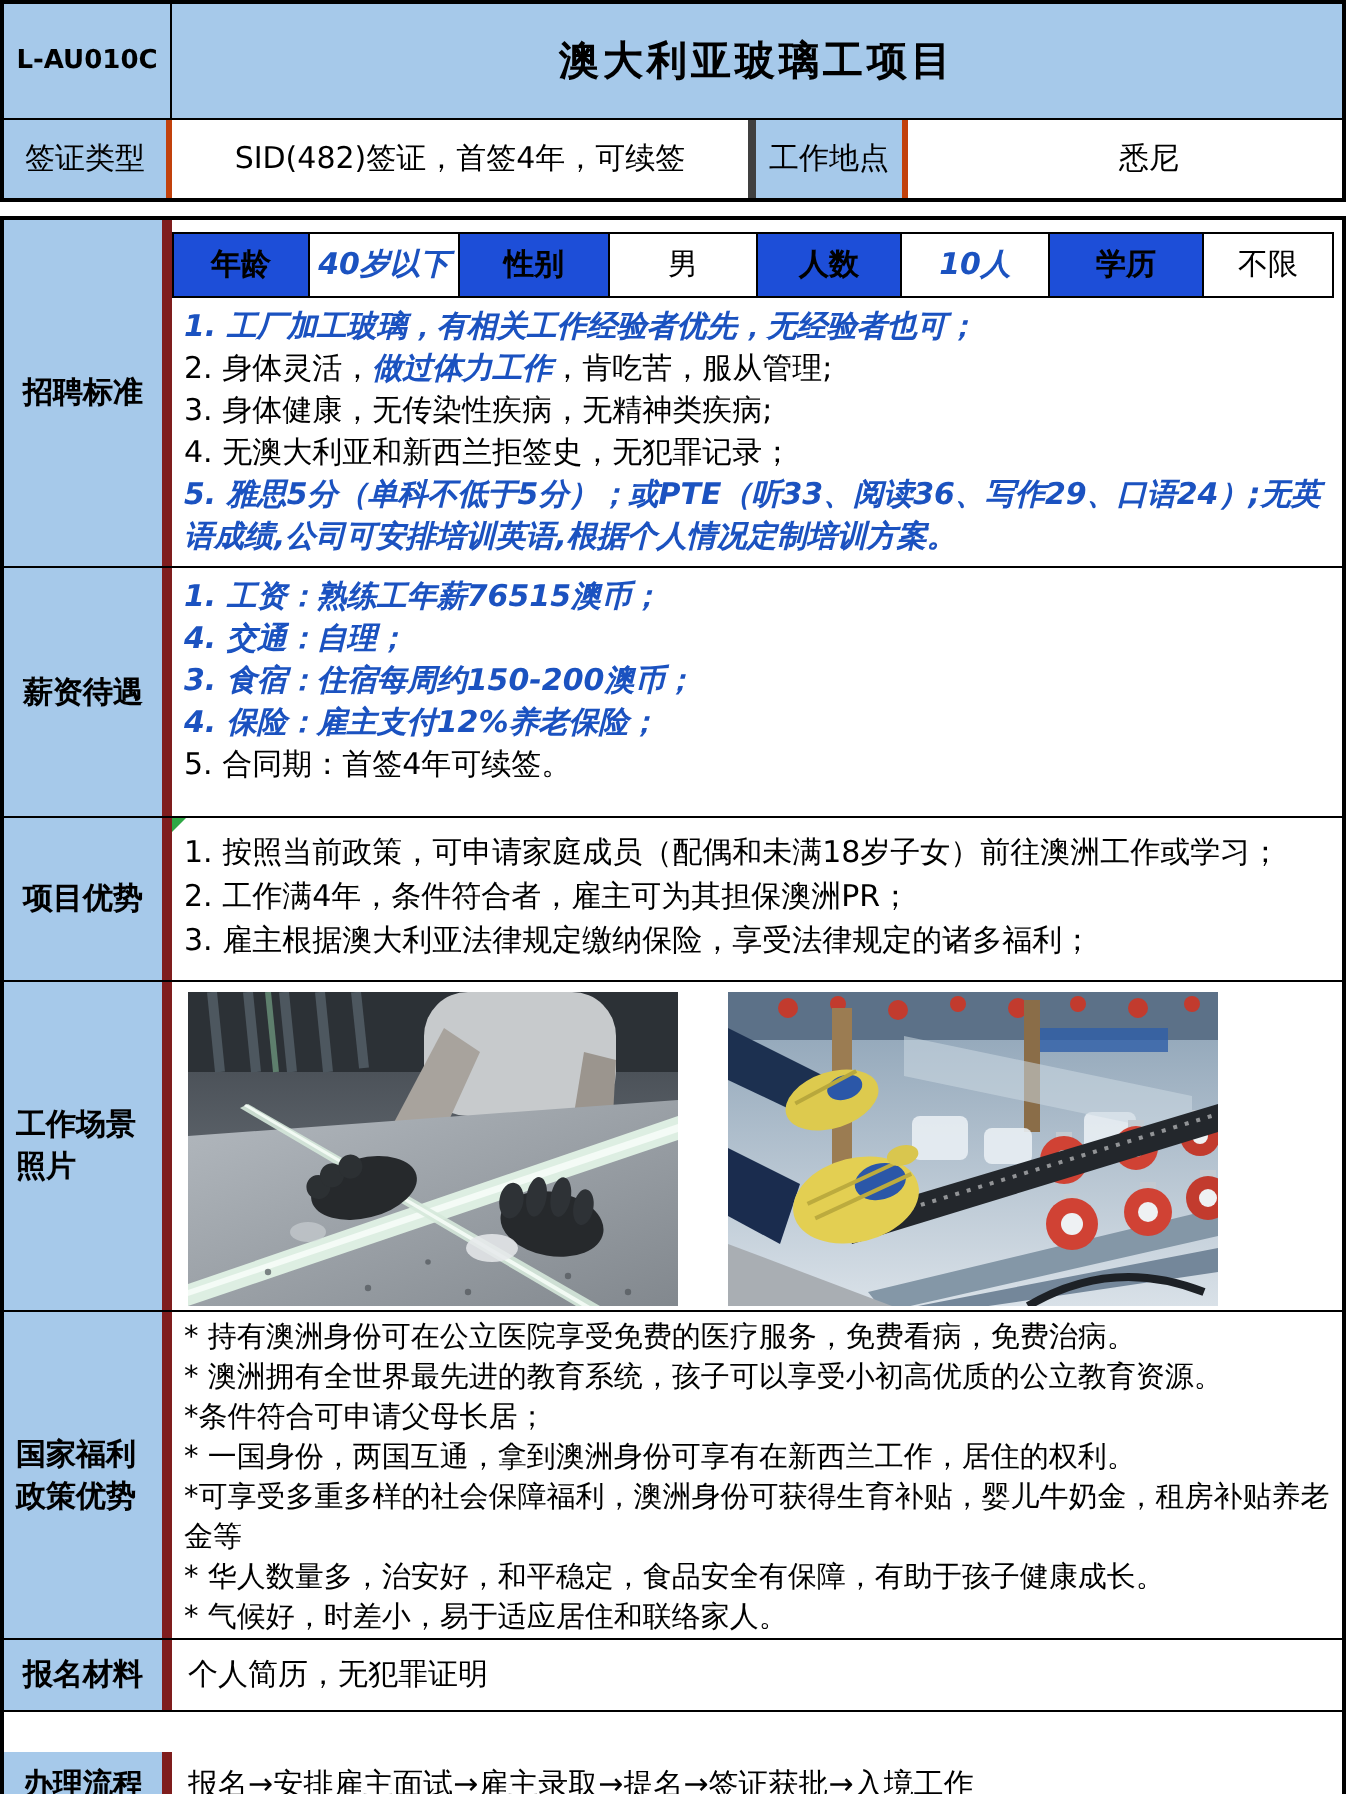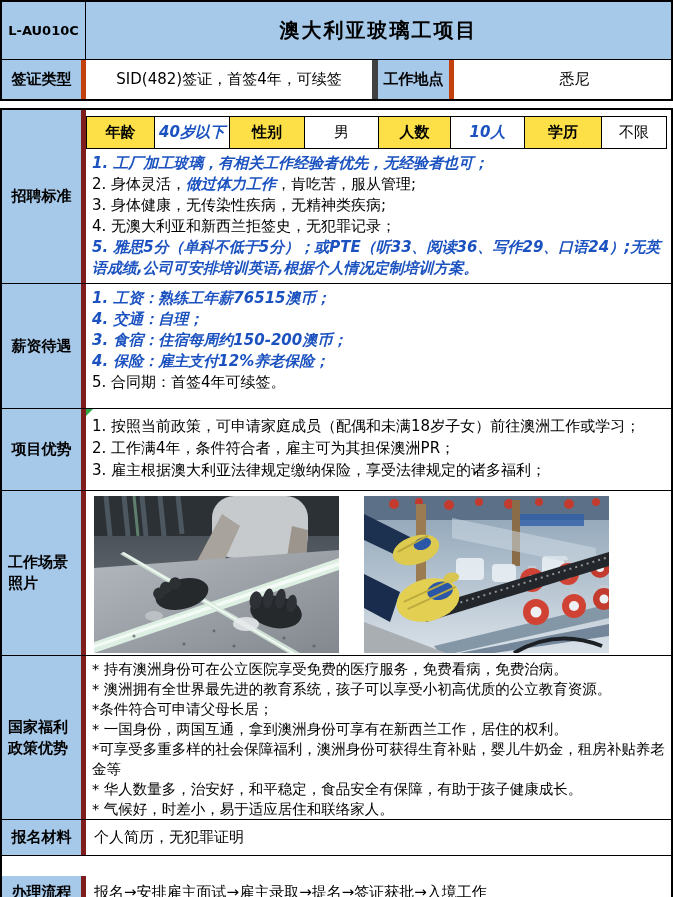--- a/index.html
+++ b/index.html
@@ -11,39 +11,39 @@
   .bold { font-weight: bold; }
   .blueText { color: #1b52c0; font-style: italic; }
 
   
   .row-title { display: grid; grid-template-columns: 84px 1fr; height: 58px; border-bottom: 1px solid #000; }
   .cell-code { border-right: 1px solid #000; display: flex; align-items: center; justify-content: center;
                font-size: 13px; font-weight: bold; }
   .cell-title { display: flex; align-items: center; justify-content: center; font-size: 20px; font-weight: bold; letter-spacing: 2px; }
   .row-visa { display: grid; grid-template-columns: 84px 292px 76px 1fr; height: 39px; font-size: 15px; }
   .row-visa > div { display: flex; align-items: center; justify-content: center; }
-  .row-visa .hd { font-weight: bold; border-right: 5px solid #c2410c; }
-  .row-visa .val { border-right: 6px solid #404040; background: #fff; }
+  .row-visa .hd { font-weight: normal; border-right: 3px solid #c2410c; }
+  .row-visa .val { border-right: 4px solid #404040; background: #fff; }
   .row-visa .val:last-child { border-right: none; padding-left: 24px; }
 
   .gap { height: 7px; background: #fff; }
 
   
   .main-row { display: grid; grid-template-columns: 84px 1fr; border-bottom: 1px solid #000; }
   .main-row:last-child { border-bottom: none; margin-top: 20px; }
   .rowlabel { background: #a6c9ea; border-right: 5px solid #7f1d1d; display: flex; align-items: center;
               justify-content: center; text-align: left; font-weight: bold; font-size: 15px; padding: 0 6px; line-height: 21px; }
   .content { background: #fff; position: relative; overflow: hidden; }
 
   
   .spec-strip { display: grid; grid-template-columns: 69px 75px 75px 74px 72px 74px 77px 1fr;
                 height: 33px; margin: 6px 4px 0 0; font-size: 15px; }
   .spec-strip > div { border: 1px solid #000; border-left: none; display: flex; align-items: center; justify-content: center; }
   .spec-strip > div:first-child { border-left: 1px solid #000; }
-  .spec-strip .sh { background: #fde047; font-weight: bold; }
+  .spec-strip .sh { background: #1d4ed8; font-weight: bold; }
   .spec-strip .sv { background: #fff; }
 
   .textblock { padding: 4px 6px 0 6px; font-size: 15px; line-height: 21px; }
   .textblock p { margin: 0; }
   .welfare .textblock { line-height: 20px; font-size: 14.5px; padding-top: 3px; }
 
   .h-recruit  { height: 174px; }
   .h-salary   { height: 125px; }
   .h-adv      { height: 82px; }
   .h-photo    { height: 165px; }

